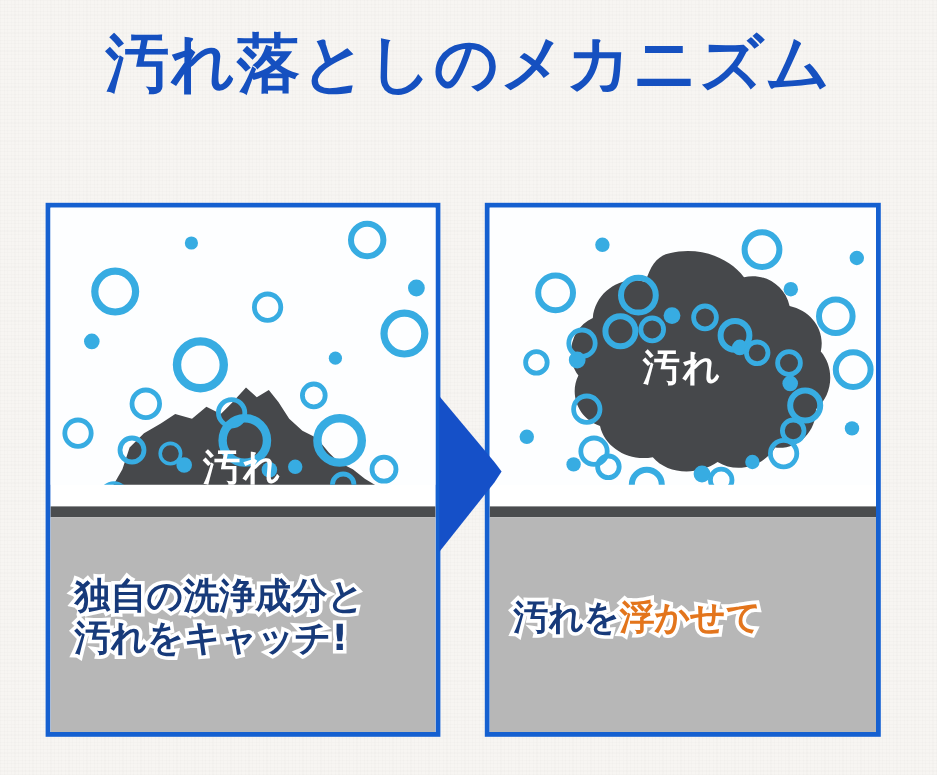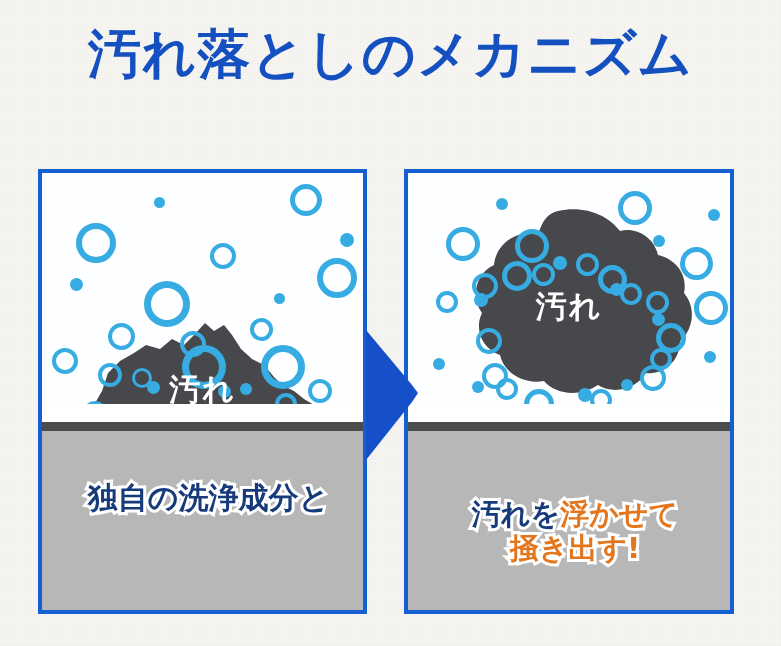--- a/index.html
+++ b/index.html
@@ -85,26 +85,27 @@
     font-size: 31px;
     font-weight: 700;
     letter-spacing: 2px;
     white-space: nowrap;
     z-index: 6;
   }
 
   
   .caption {
     position: absolute;
-    left: 12px; right: 0;
-    text-align: center;
+    left: 0; right: 0;
+    text-align: left;
     font-weight: 700;
     line-height: 1.16;
     z-index: 7;
     white-space: nowrap;
+    padding-left: 20px;
   }
   .caption .ln { display: block; }
   .tx {
     color: #173a7a;
     -webkit-text-stroke: 6px #ffffff;
     paint-order: stroke fill;
   }
   .tx-orange {
     color: #e3751c;
     -webkit-text-stroke: 6px #ffffff;
@@ -169,20 +170,21 @@
         <div class="bubble" style="left: 233px; top: 220px; width: 22px; height: 22px; border-width: 4px; border-color: rgb(55, 172, 226);"></div>
         <div class="bubble" style="left: 266px; top: 206px; width: 24px; height: 24px; border-width: 4px; border-color: rgb(55, 172, 226);"></div>
         <div class="bubble" style="left: 40px; top: 228px; width: 26px; height: 26px; border-width: 4px; border-color: rgb(55, 172, 226);"></div>
       </div>
     <div class="dirt-label" style="left:0;right:0;text-align:center;top:196px;">汚れ</div>
   </div>
   <div class="surface-line"></div>
   <div class="ground"></div>
   <div class="caption" id="caption-before">
       <span class="ln"><span class="tx">独自の洗浄成分と</span></span>
+      <span class="ln"><span class="tx">汚れをキャッチ!</span></span>
     </div>
 </div>
 
 <div class="panel" id="panel-after">
   <div class="scene" id="scene-after">
     <svg width="322" height="249" viewBox="0 0 322 249" style="position:absolute;left:0;top:0;">
       <path d="M 150,38 C 176,32 200,42 212,58 C 228,54 246,64 250,82
                C 268,86 280,102 276,120 C 288,134 286,156 272,168
                C 272,188 256,202 238,200 C 228,216 206,222 190,212
                C 172,224 148,222 136,208 C 116,212 96,200 92,182
@@ -223,19 +225,18 @@
         <div class="bubble" style="left: 116px; top: 216px; width: 30px; height: 30px; border-width: 5px; border-color: rgb(55, 172, 226);"></div>
         <div class="bubble solid" style="left: 170px; top: 215px; width: 14px; height: 14px; background: rgb(55, 172, 226);"></div>
         <div class="bubble" style="left: 182px; top: 216px; width: 22px; height: 22px; border-width: 4px; border-color: rgb(55, 172, 226);"></div>
       </div>
     <div class="dirt-label" style="left:0;right:0;text-align:center;top:113px;">汚れ</div>
   </div>
   <div class="surface-line"></div>
   <div class="ground"></div>
   <div class="caption" id="caption-after">
       <span class="ln"><span class="tx">汚れを</span><span class="tx-orange">浮かせて</span></span>
-      <span class="ln"><span class="tx-orange">掻き出す!</span></span>
     </div>
 </div>
 
 <svg id="arrow" viewBox="0 0 56 130">
   <path d="M 0,0 L 46,55 L 52,63 L 46,72 L 0,130 Z" fill="#1550c8"></path>
 </svg>
 
 </body></html>

